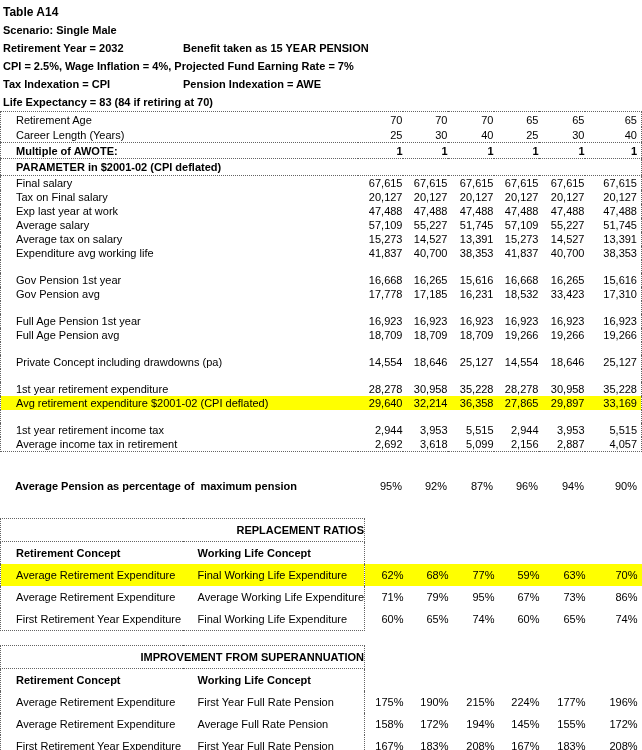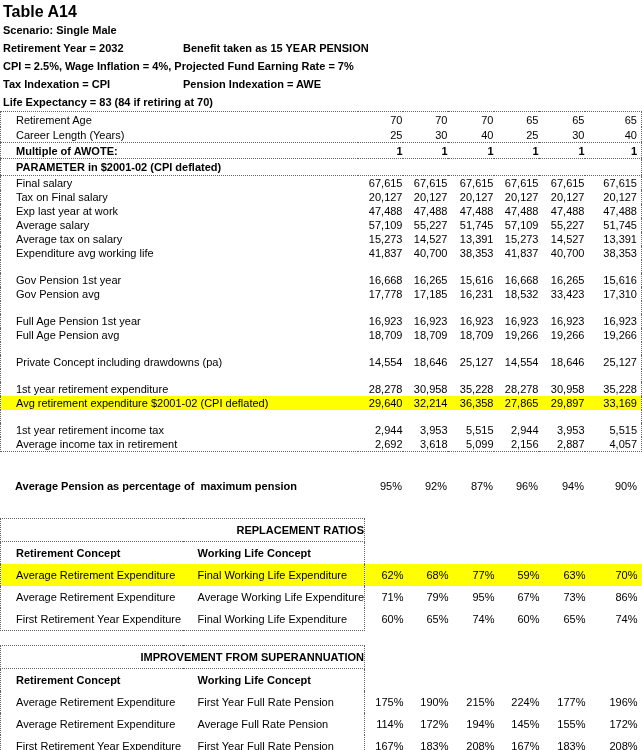--- a/index.html
+++ b/index.html
@@ -3,21 +3,21 @@
 <meta charset="utf-8">
 <style>
   html,body{margin:0;padding:0;}
   body{
     width:642px;height:750px;overflow:hidden;background:#ffffff;color:#000000;
     font-family:"Liberation Sans","DejaVu Sans",sans-serif;font-size:11px;
   }
   
   .hdr{margin:3px 0 0 3px;}
   .hdr .hline{position:relative;height:18px;line-height:18px;font-weight:bold;white-space:pre;}
-  .hdr .title{font-size:16px;}
+  .hdr .title{font-size:12px;}
   .hdr .right{position:absolute;left:180px;top:0;}
   
   table{border-collapse:collapse;table-layout:fixed;width:641px;}
   td{padding:0;height:14px;line-height:14px;font-size:11px;white-space:pre;overflow:hidden;vertical-align:middle;}
   td.lbl{text-align:left;padding-left:15px;}
   td.num{text-align:right;}
   td.pad{padding-right:4px;}
   .b{font-weight:bold;}
   
   table.main{border:1px dotted #636363;}
@@ -347,21 +347,21 @@
     <td class="num">175%</td>
     <td class="num">190%</td>
     <td class="num">215%</td>
     <td class="num">224%</td>
     <td class="num">177%</td>
     <td class="num pad">196%</td>
   </tr>
   <tr>
     <td class="lbl bl">Average Retirement Expenditure</td>
     <td class="lbl br">Average Full Rate Pension</td>
-    <td class="num">114%</td>
+    <td class="num">158%</td>
     <td class="num">172%</td>
     <td class="num">194%</td>
     <td class="num">145%</td>
     <td class="num">155%</td>
     <td class="num pad">172%</td>
   </tr>
   <tr class="last">
     <td class="lbl bl">First Retirement Year Expenditure</td>
     <td class="lbl br">First Year Full Rate Pension</td>
     <td class="num">167%</td>

